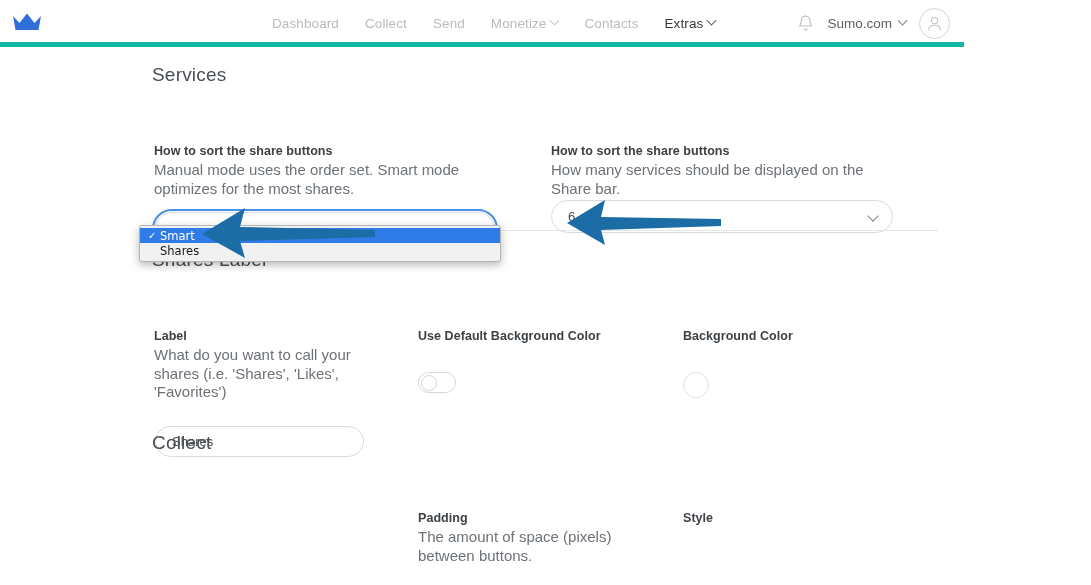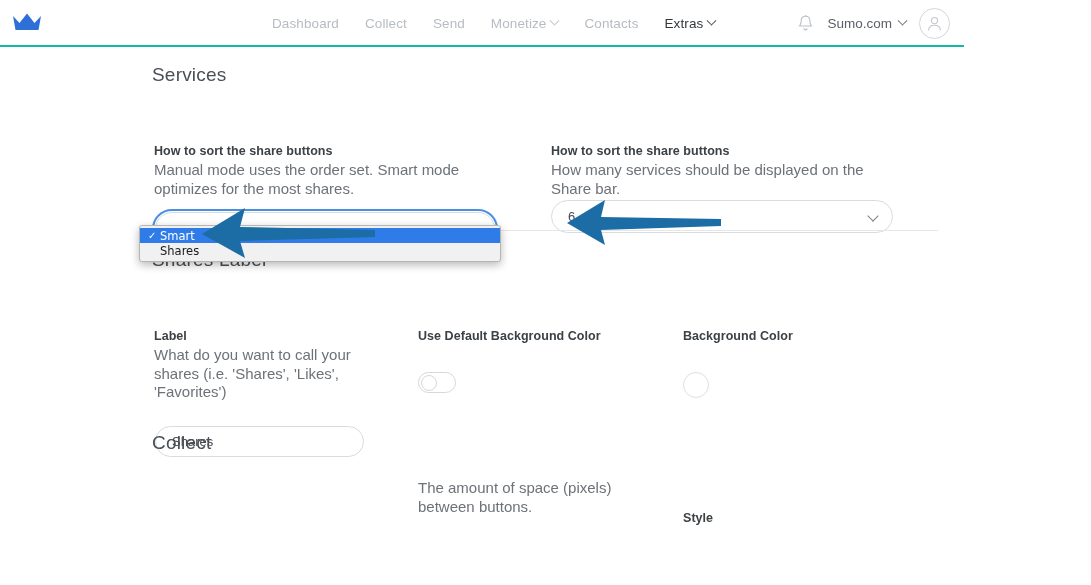--- a/index.html
+++ b/index.html
@@ -11,21 +11,21 @@
     font-family: "Liberation Sans", sans-serif;
     overflow: hidden;
   }
 
   
   .topnav {
     position: relative;
     height: 47px;
     width: 964px;
     background: #ffffff;
-    border-bottom: 2px solid #14b8a6;
+    border-bottom: 5px solid #14b8a6;
   }
 
   .logo {
     position: absolute;
     left: 12px;
     top: 11px;
     width: 30px;
     height: 24px;
   }
 
@@ -367,20 +367,21 @@
 
   <div class="col" style="left:683px; top:250px; width:250px;">
     <div class="field-label">Background Color</div>
   </div>
   <div class="swatch" style="position:absolute; left:683px; top:325px;"></div>
 
   <div class="section-title" style="left:152px; top:385px;">Collect</div>
 
 
   <div class="col" style="left:418px; top:432px; width:225px;">
+    <div class="field-label">Padding</div>
     <div class="field-help">The amount of space (pixels) between buttons.</div>
   </div>
 
   <div class="col" style="left:683px; top:432px; width:225px;">
     <div class="field-label">Style</div>
   </div>
 
   <svg class="arrow" style="left:200px; top:157px;" width="180" height="56" viewBox="0 0 180 56">
     <path d="M2 30 L45 4 L40 23 L175 26 L175 33 L40 37 L45 54 Z" fill="#1c6ca5"></path>
   </svg>

